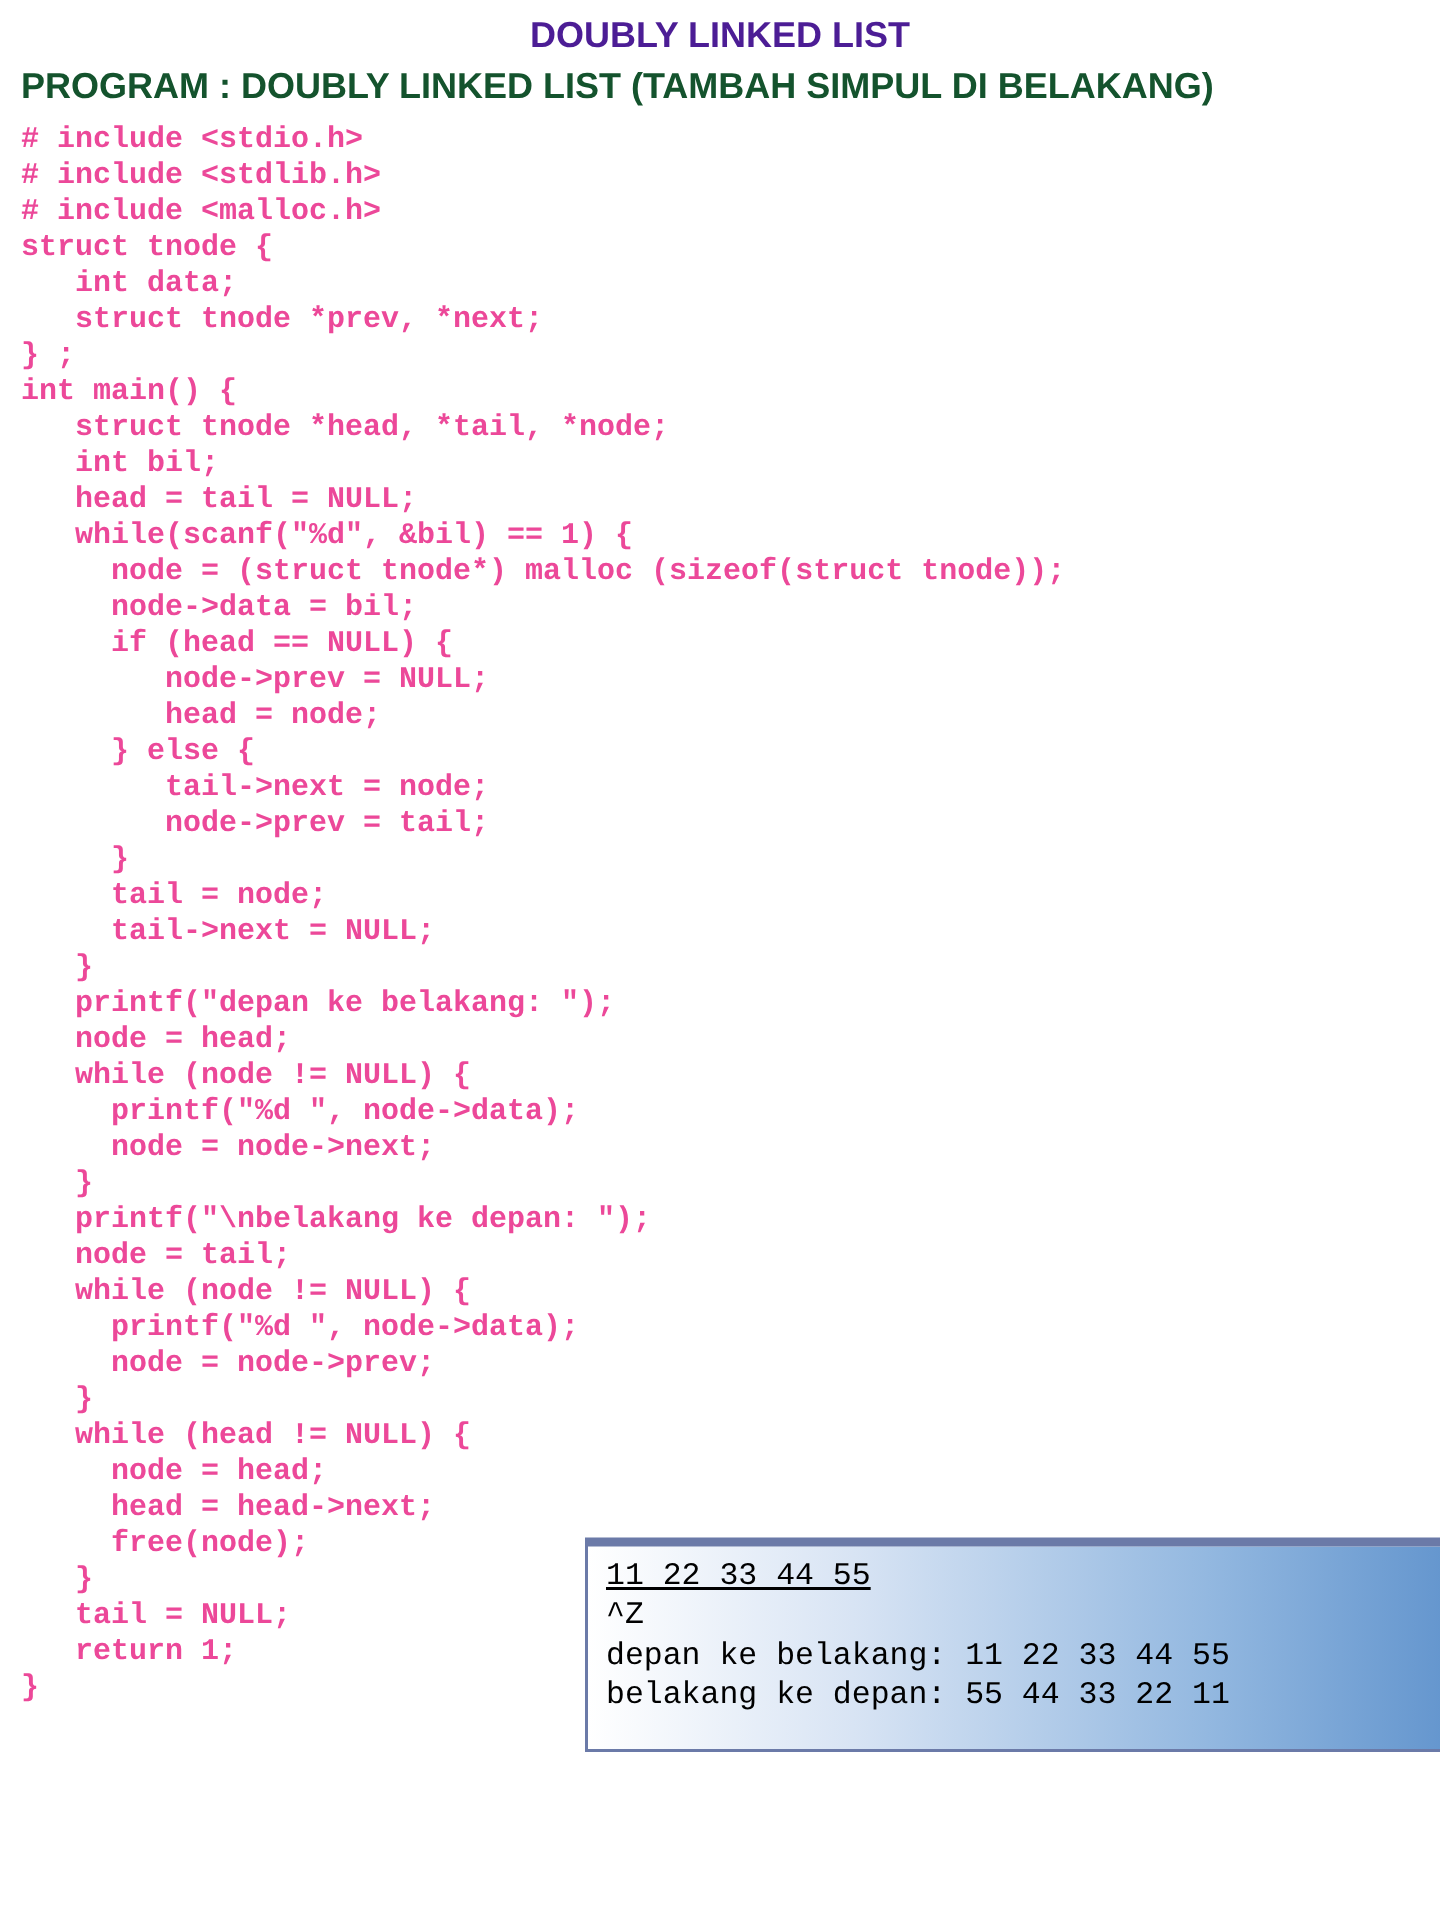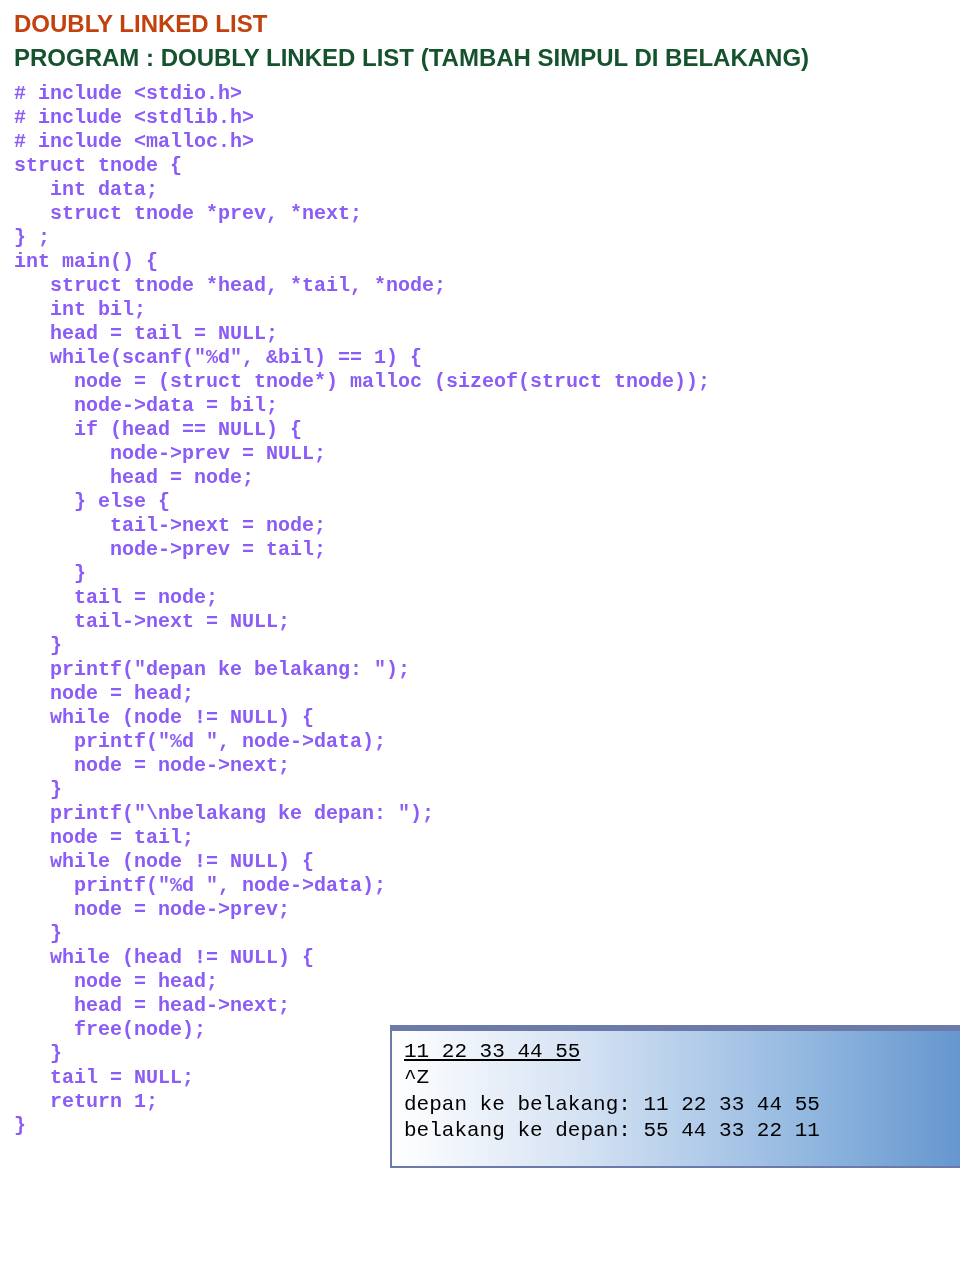--- a/index.html
+++ b/index.html
@@ -8,38 +8,38 @@
     background: #fff;
     font-family: Arial, Helvetica, sans-serif;
     width: 960px;
     position: relative;
   }
   .page {
     padding: 10px 14px 40px 14px;
     position: relative;
   }
   .title {
-    color: #c2410c;
+    color: #4c1d95;
     font-weight: bold;
     font-size: 24px;
-    text-align: left;
+    text-align: center;
     margin: 0 0 6px 0;
   }
   .subtitle {
     color: #14532d;
     font-weight: bold;
     font-size: 24px;
     margin: 0 0 10px 0;
   }
   .code {
     font-family: "Courier New", Courier, monospace;
     font-weight: bold;
     font-size: 20px;
     line-height: 1.2;
-    color: #8b5cf6;
+    color: #ec4899;
     white-space: pre;
   }
   .output-box {
     position: absolute;
     left: 390px;
     top: 1025px;
     width: 598px;
     box-sizing: border-box;
     border-top: 6px solid #6b7aa8;
     border-left: 2px solid #6b7aa8;

